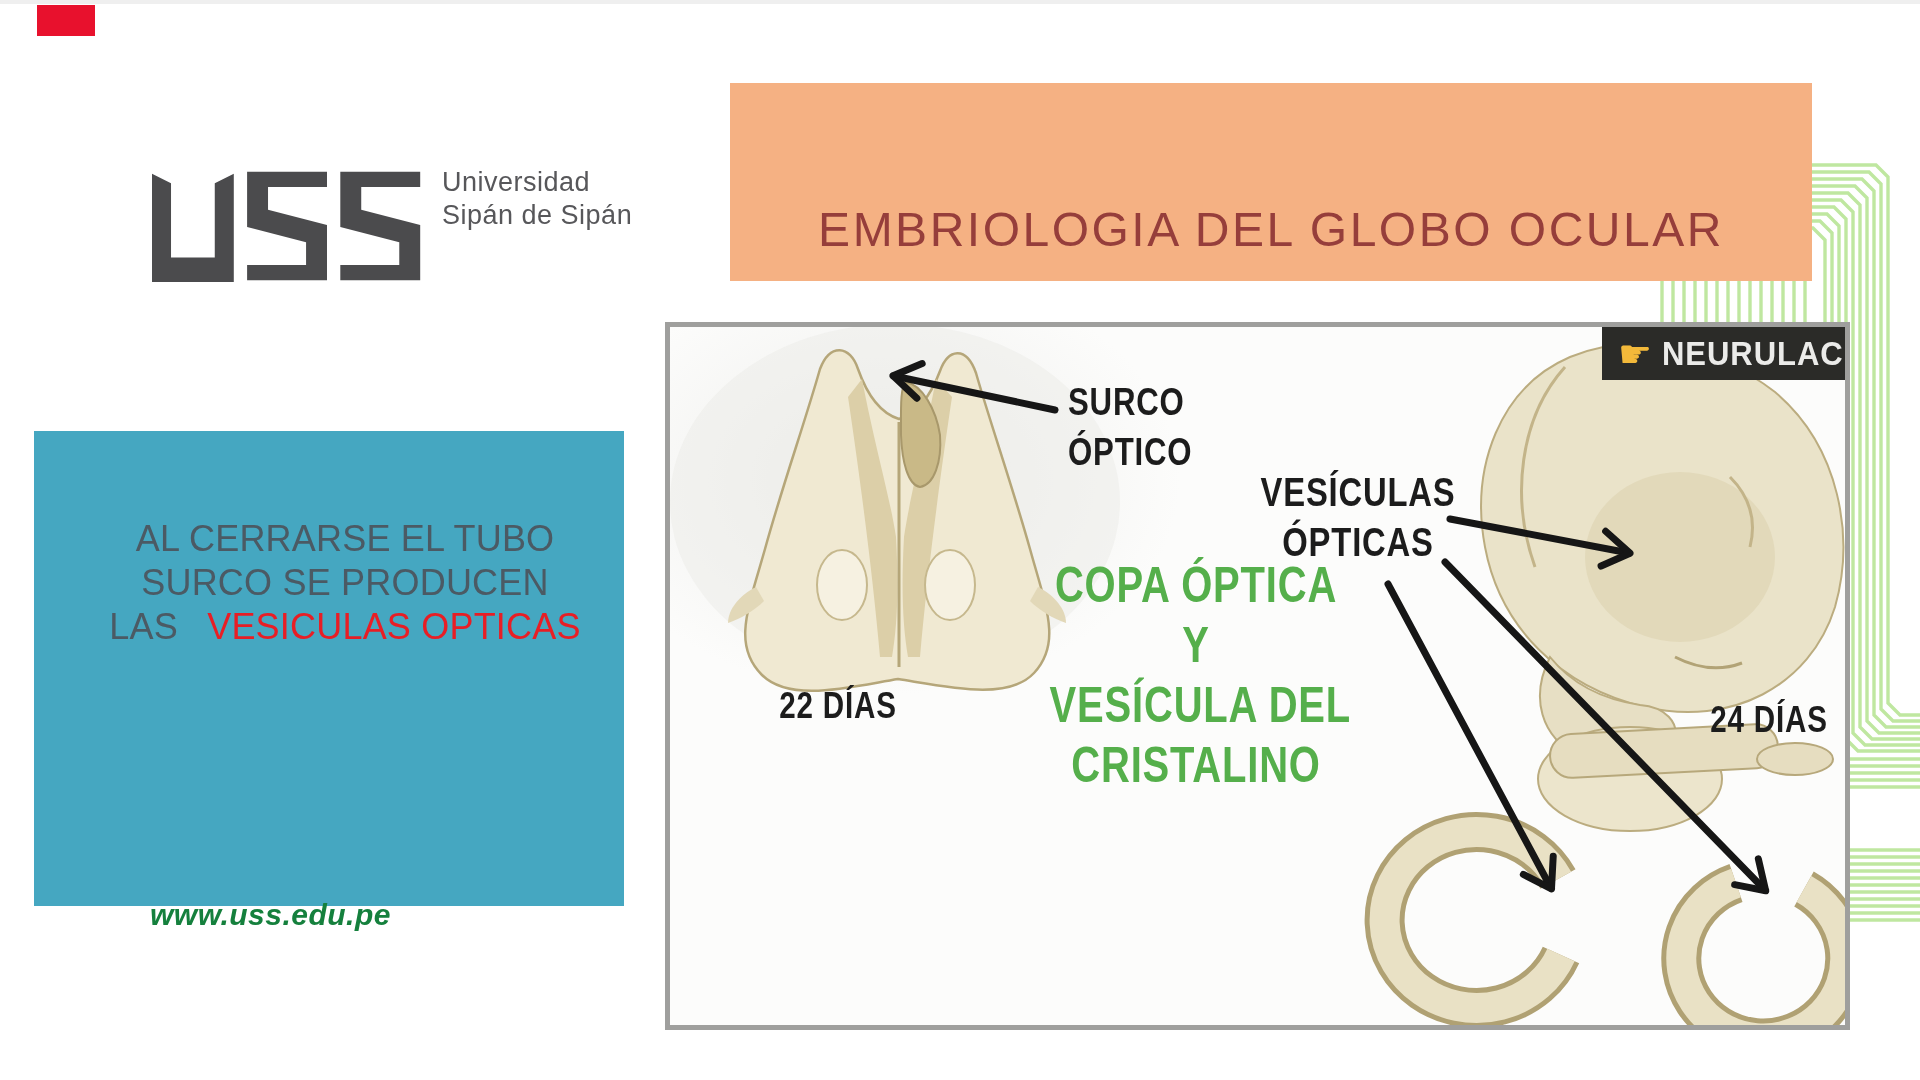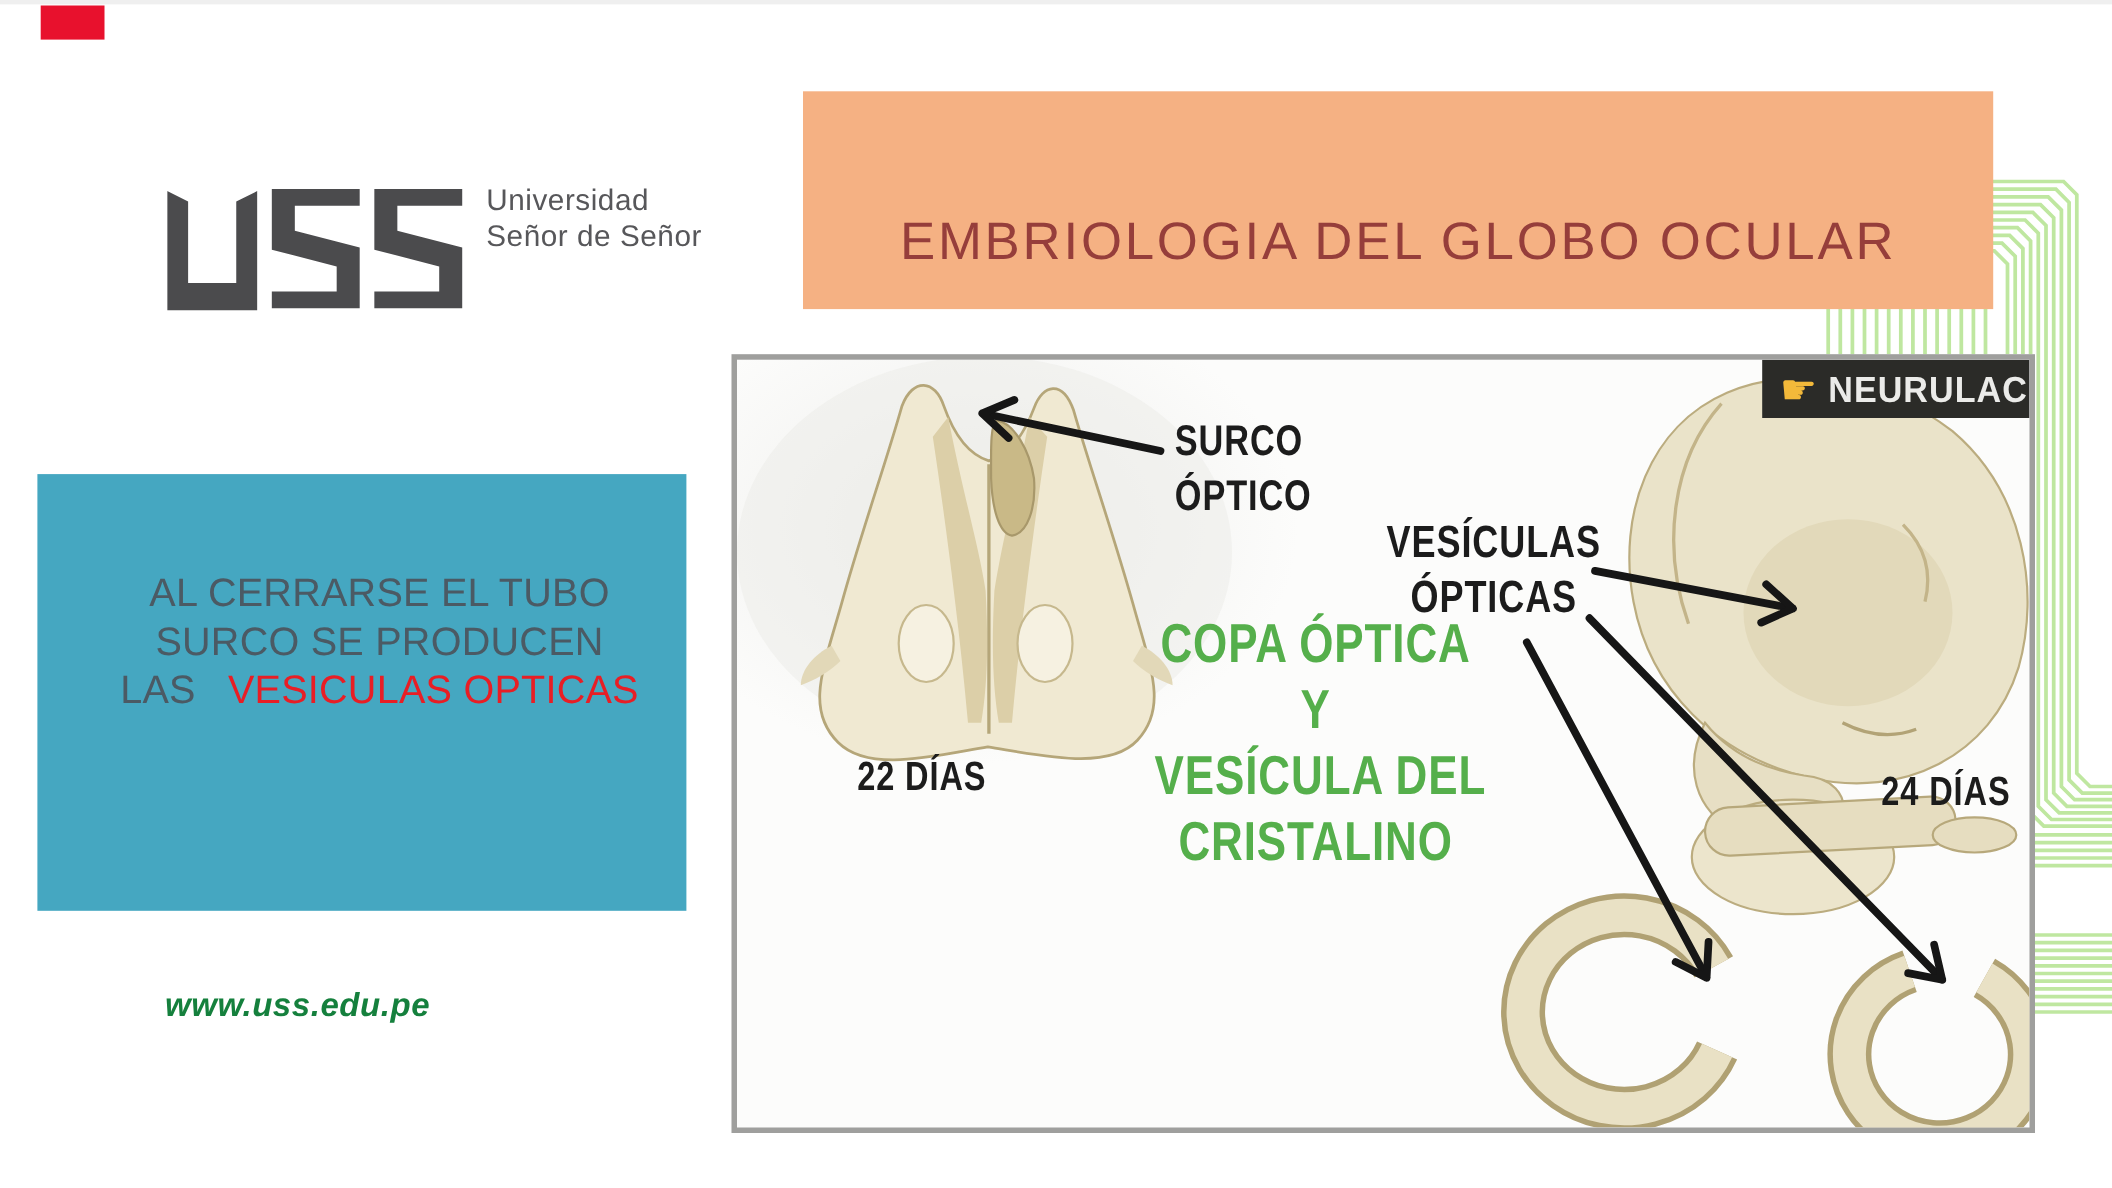--- a/index.html
+++ b/index.html
@@ -15,24 +15,24 @@
 
   
   .logo-letters{left:152px;top:164px;width:272px;height:124px;z-index:2;}
   .logo-text{left:442px;top:166px;z-index:2;color:#57575a;font-weight:normal;
     font-size:27px;line-height:33px;letter-spacing:.5px;}
 
   
   .banner{left:730px;top:83px;width:1082px;height:198px;background:#f5b183;z-index:2;
     display:flex;align-items:flex-end;justify-content:center;}
   .banner .title{color:#963e3b;font-size:48px;letter-spacing:2.5px;
-    padding-bottom:34px;white-space:nowrap;}
-
-  
-  .desc-box{left:34px;top:431px;width:590px;height:397px;background:#45a7c1;z-index:2;}
+    padding-bottom:24px;white-space:nowrap;}
+
+  
+  .desc-box{left:34px;top:431px;width:590px;height:475px;background:#45a7c1;z-index:2;}
   .desc-text{position:absolute;left:40px;right:8px;top:86px;text-align:center;
     color:#4b5a64;font-size:36px;line-height:44px;letter-spacing:.2px;}
   .desc-text .hl{color:#e81e25;margin-left:15px;}
   .desc-text .pre{margin-right:4px;margin-top:18px;}
 
   .website{left:150px;top:898px;color:#15803d;font-weight:bold;font-size:30px;
     letter-spacing:.5px;z-index:2;font-style:italic;}
 
   
   .decor{left:1630px;top:140px;z-index:0;}
@@ -119,21 +119,21 @@
 
 <svg class="abs logo-letters" width="272" height="124" viewBox="0 0 286 118">
   <g fill="#4b4b4d">
     <path d="M0,4 L20,14 L20,92 L66,92 L66,14 L86,4 L86,118 L0,118 Z"></path>
     <path transform="translate(100,2)" d="M84,0 L84,16 L22,16 L22,40 L84,56 L84,114 L0,114 L0,98 L62,98 L62,74 L0,58 L0,0 Z"></path>
     <path transform="translate(198,2)" d="M84,0 L84,16 L22,16 L22,40 L84,56 L84,114 L0,114 L0,98 L62,98 L62,74 L0,58 L0,0 Z"></path>
   </g>
 </svg>
 <div class="abs logo-text">
   <div>Universidad</div>
-  <div>Señor de Señor</div>
+  <div>Sipán de Sipán</div>
 </div>
 
 <div class="abs banner">
   <div class="title">EMBRIOLOGIA DEL GLOBO OCULAR</div>
 </div>
 
 <div class="abs desc-box">
   <div class="desc-text">
     <div>AL CERRARSE EL TUBO</div>
     <div>SURCO SE PRODUCEN</div>

